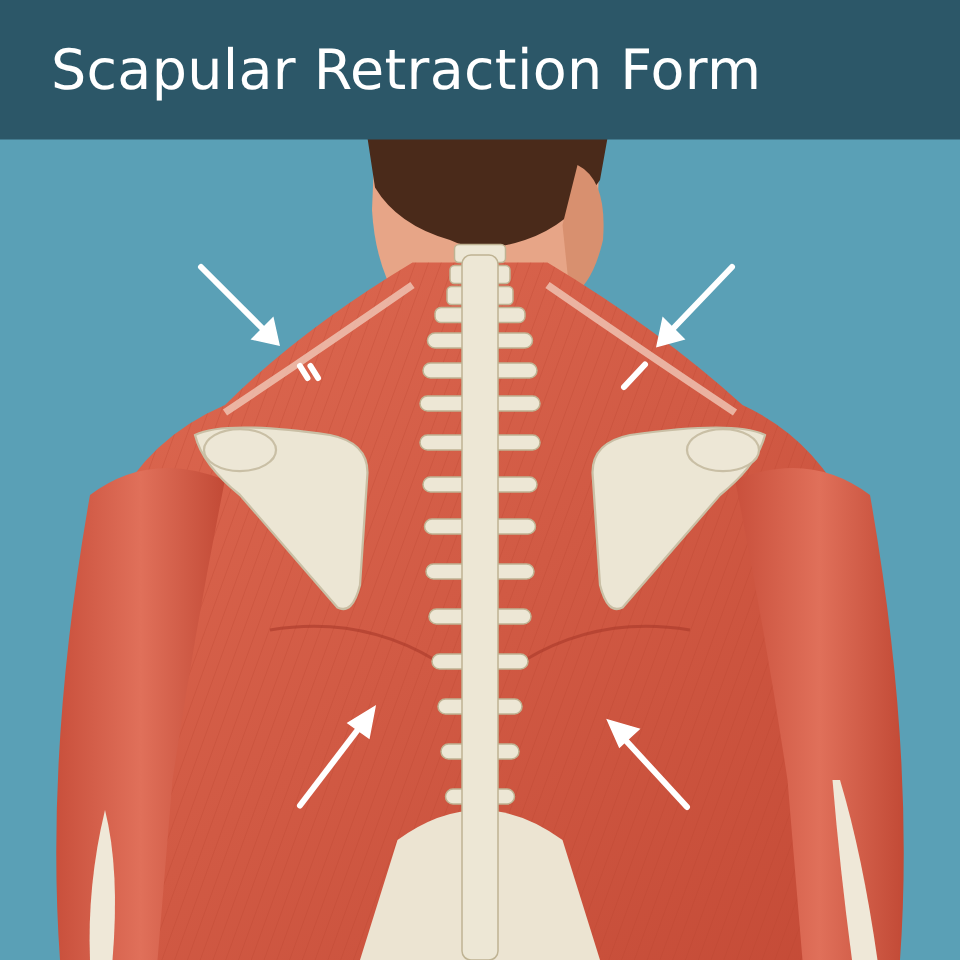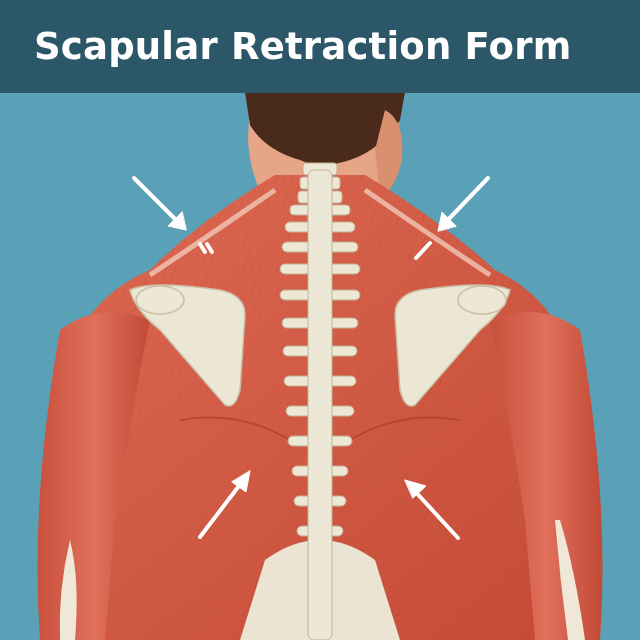--- a/index.html
+++ b/index.html
@@ -1,19 +1,19 @@
 <!DOCTYPE html>
 <html><head>
 <meta charset="utf-8">
 <style>
   html, body { margin:0; padding:0; }
   body { width:640px; height:640px; overflow:hidden; background:#5a9fb4; font-family:"DejaVu Sans","Liberation Sans",sans-serif; }
   .stage { position:relative; width:640px; height:640px; background:#5aa0b6; overflow:hidden; }
   .banner { position:absolute; left:0; top:0; width:640px; height:93px; background:#2c5768; display:flex; align-items:center; z-index:5; }
-  .banner h1 { margin:0; padding-left:34px; color:#ffffff; font-size:37px; font-weight:bold; letter-spacing:0.2px; font-family:"DejaVu Sans","Liberation Sans",sans-serif; }
+  .banner h1 { margin:0; padding-left:34px; color:#ffffff; font-size:37px; font-weight:normal; letter-spacing:0.2px; font-family:"DejaVu Sans","Liberation Sans",sans-serif; }
   svg.figure { position:absolute; left:0; top:0; width:640px; height:640px; }
 </style>
 </head>
 <body>
 
 <div class="stage">
   <svg class="figure" viewBox="0 0 640 640">
     <defs>
       <linearGradient id="mus" x1="0" y1="0" x2="1" y2="1">
         <stop offset="0" stop-color="#de6a52"></stop>

